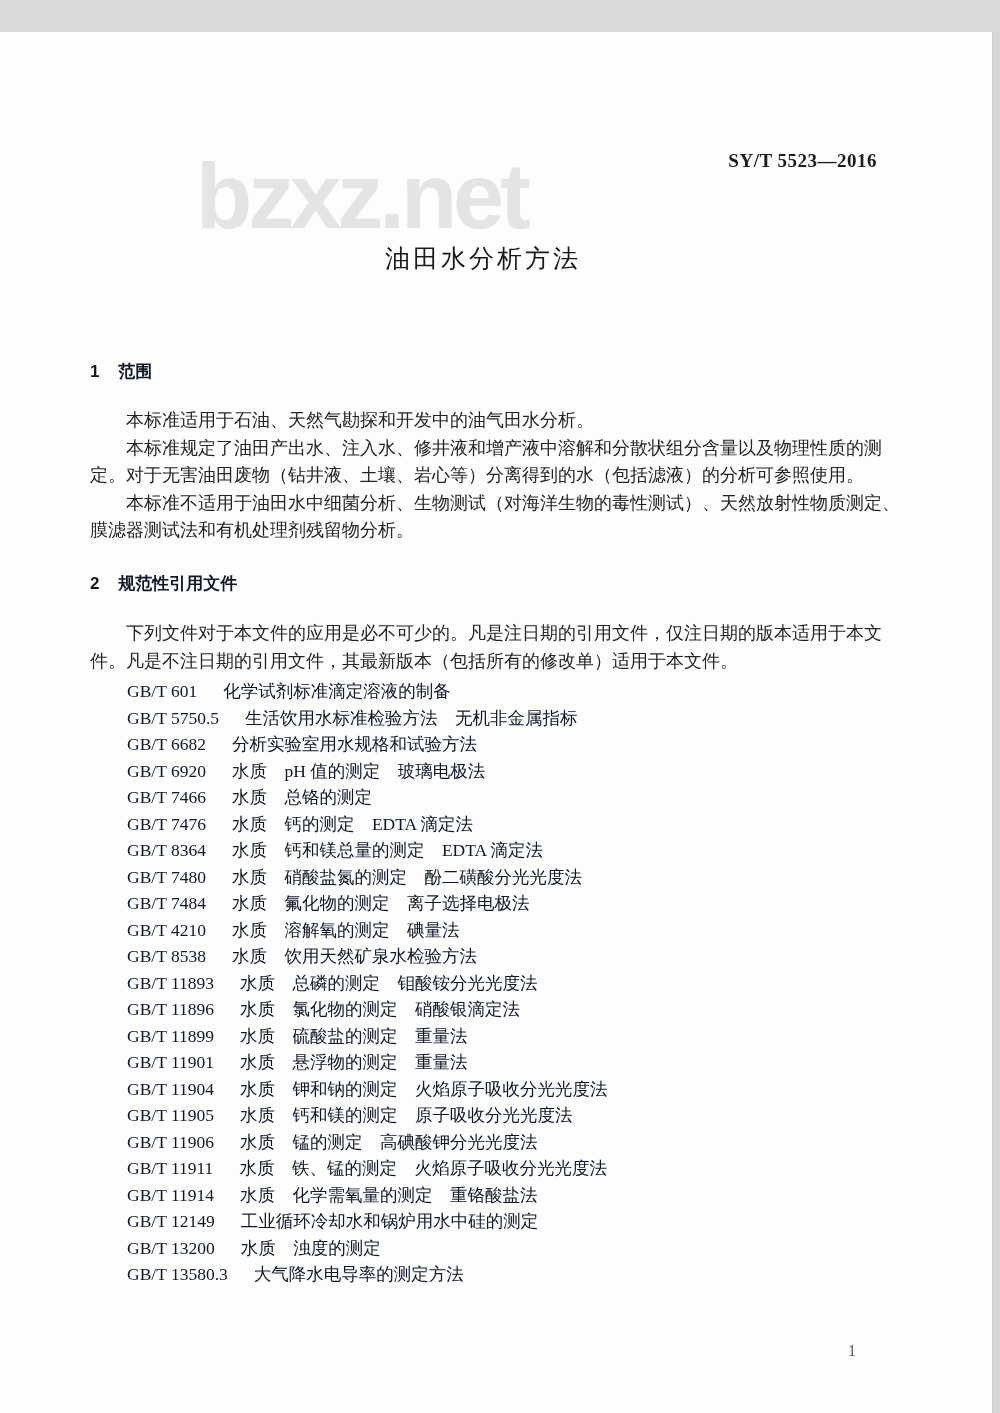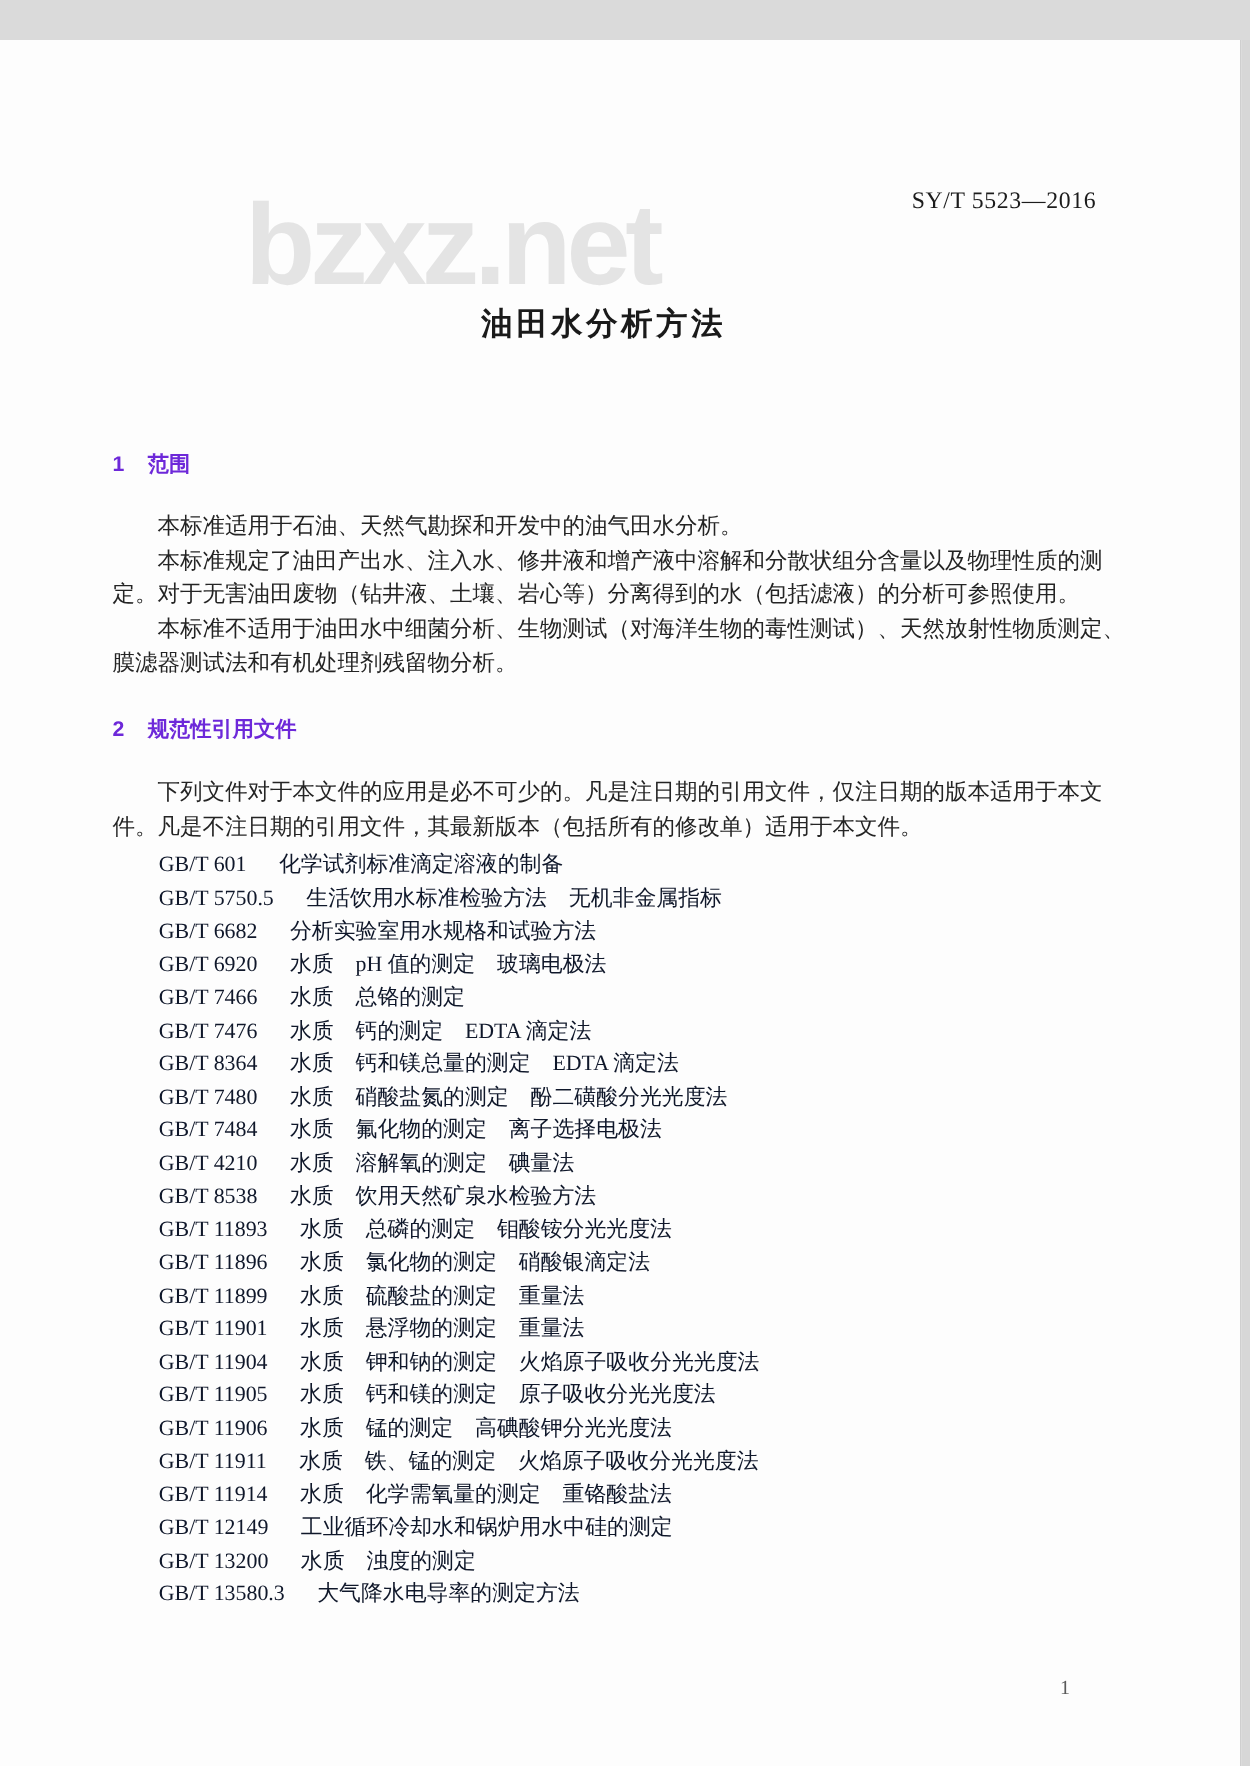--- a/index.html
+++ b/index.html
@@ -24,21 +24,21 @@
     height: 1407px;
     background: #fdfdfd;
     border-right: 1px solid #cfcfcf;
     border-bottom: 1px solid #cfcfcf;
   }
   .doc-code {
     position: absolute;
     top: 118px;
     right: 115px;
     font-family: "Liberation Serif", serif;
-    font-weight: normal;
+    font-weight: bold;
     font-size: 19px;
     letter-spacing: 0.5px;
     color: #1c1c1c;
   }
   .watermark {
     position: absolute;
     top: 118px;
     left: 196px;
     font-family: "Liberation Sans", sans-serif;
     font-weight: bold;
@@ -48,32 +48,32 @@
     color: #e4e4e4;
     user-select: none;
   }
   .doc-title {
     position: absolute;
     top: 210px;
     left: 0;
     width: 966px;
     text-align: center;
     font-family: "Liberation Sans", sans-serif;
-    font-weight: bold;
+    font-weight: normal;
     font-size: 25px;
     letter-spacing: 3px;
     color: #1a1a1a;
   }
   .section-heading {
     position: absolute;
     left: 90px;
     font-family: "Liberation Sans", sans-serif;
     font-weight: bold;
     font-size: 17px;
-    color: #6d28d9;
+    color: #0f172a;
   }
   .section-heading .sec-num { display: inline-block; }
   .section-heading .sec-title { display: inline-block; margin-left: 14px; }
   #sec1-heading { top: 328px; }
   #sec2-heading { top: 540px; text-align: center; }
   .body-block {
     position: absolute;
     left: 90px;
     width: 820px;
     font-size: 18px;

